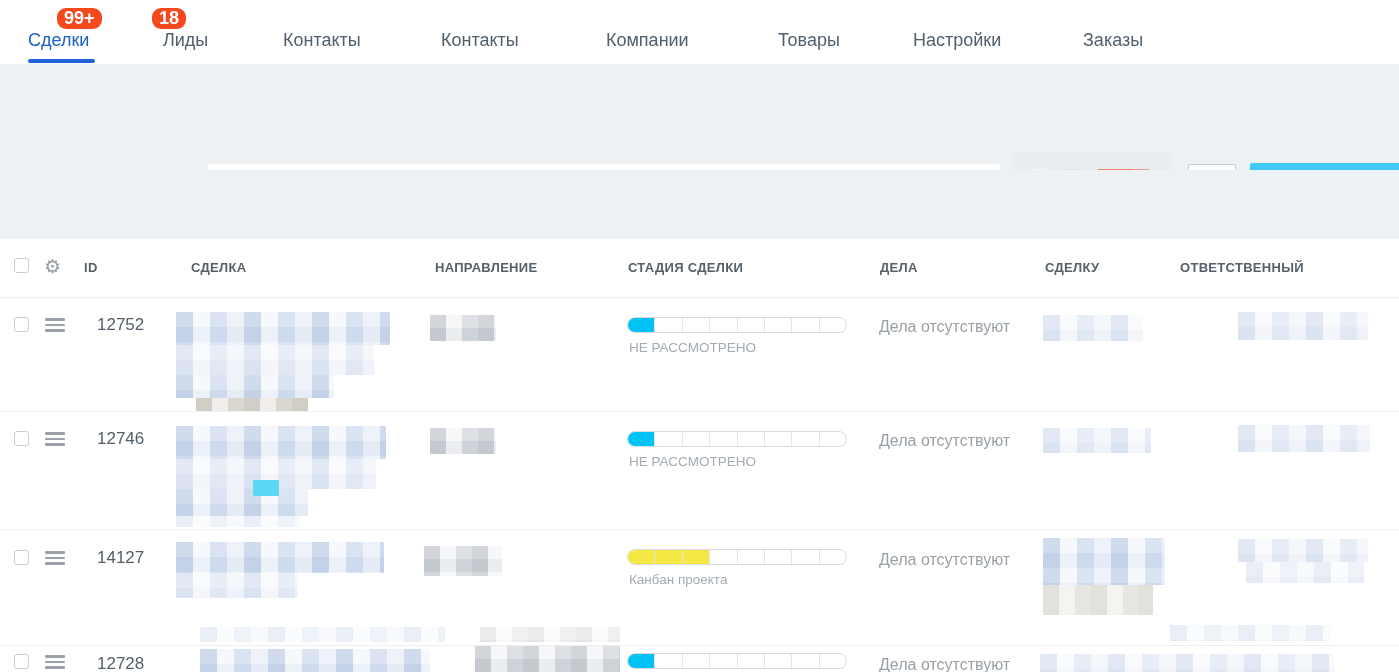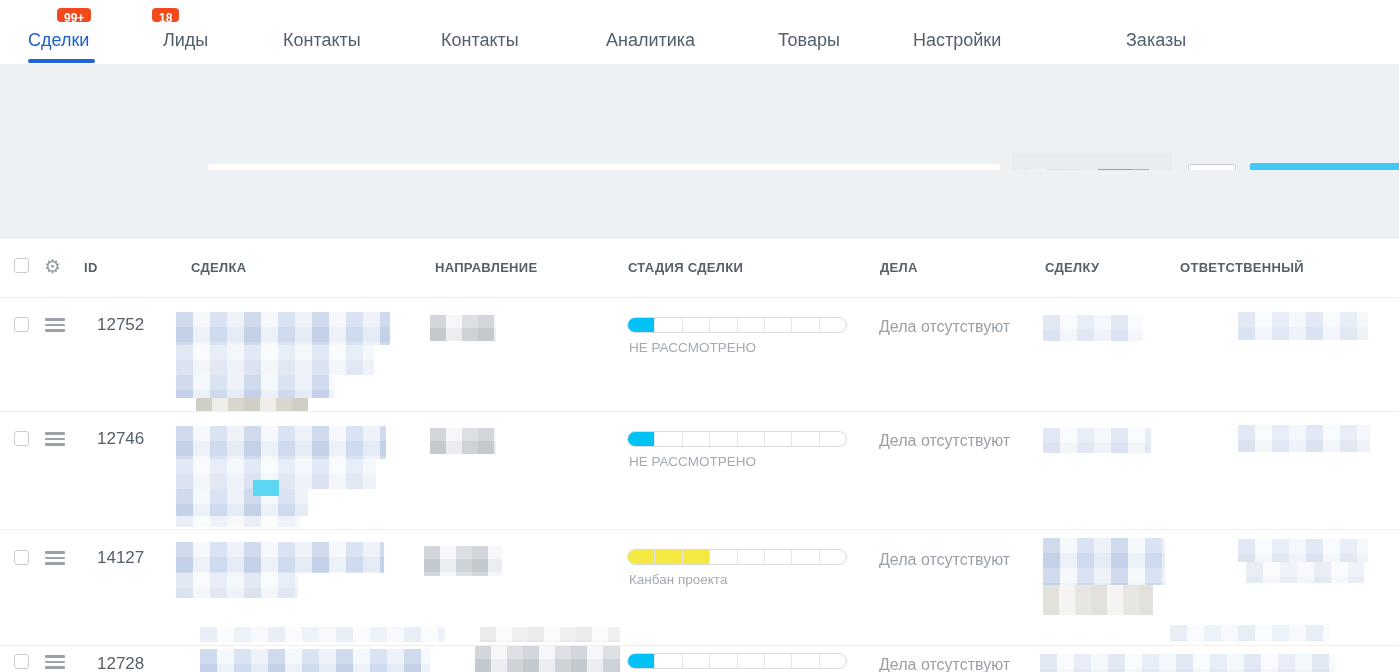--- a/index.html
+++ b/index.html
@@ -4,22 +4,22 @@
 <style>
   *{box-sizing:border-box;margin:0;padding:0}
   html,body{width:1399px;height:672px;overflow:hidden}
   body{font-family:"Liberation Sans",sans-serif;background:#fff;position:relative;color:#535c69}
 
   
   .topnav{position:absolute;left:0;top:0;width:1399px;height:64px;background:#fff}
   .nav-item{position:absolute;top:30px;font-size:18px;color:#525f6d;cursor:pointer;white-space:nowrap}
   .nav-item.active{color:#1c61c9}
   .nav-underline{position:absolute;left:28px;top:59px;width:67px;height:4px;background:#1e64d8;border-radius:2px}
-  .badge{position:absolute;top:8px;height:14px;border-radius:4px;background:#f3491d;color:#fff;
-         font-size:12px;font-weight:bold;line-height:21px;text-align:center;padding:0 7px}
+  .badge{position:absolute;top:8px;height:21px;border-radius:9px;background:#f3491d;color:#fff;
+         font-size:18px;font-weight:bold;line-height:21px;text-align:center;padding:0 7px}
 
   
   .titleband{position:absolute;left:0;top:64px;width:1399px;height:106px;background:#edf1f4}
   .page-title{position:absolute;left:10px;top:103px;font-size:34px;font-weight:300;color:#525b66}
   .star{position:absolute;left:132px;top:106px;font-size:26px;color:#bcc2c9;cursor:pointer}
   .searchbox{position:absolute;left:208px;top:100px;width:792px;height:46px;background:#fff;border-radius:2px}
   .chip{position:absolute;left:11px;top:6px;height:34px;background:#b8e6f8;border-radius:2px;
         display:flex;align-items:center;padding:0 10px 0 14px;font-size:16px;color:#414a56;cursor:pointer}
   .chip .chip-x{margin-left:16px;color:#74aec9;font-size:15px;cursor:pointer}
   .search-ph{position:absolute;left:300px;top:13px;font-size:16px;color:#a9b0b8}
@@ -76,24 +76,24 @@
 <body>
 
 <nav class="topnav">
   <div class="nav-item active" style="left:28px"><span>Сделки</span></div>
   <span class="badge" style="left:57px">99+</span>
   <div class="nav-underline"></div>
   <div class="nav-item" style="left:163px"><span>Лиды</span></div>
   <span class="badge" style="left:152px">18</span>
   <div class="nav-item" style="left:283px"><span>Контакты</span></div>
   <div class="nav-item" style="left:441px"><span>Контакты</span></div>
-  <div class="nav-item" style="left:606px"><span>Аналитика</span></div>
+  <div class="nav-item" style="left:606px"><span>Компании</span></div>
   <div class="nav-item" style="left:778px"><span>Товары</span></div>
   <div class="nav-item" style="left:913px"><span>Настройки</span></div>
-  <div class="nav-item" style="left:1126px"><span>Заказы</span></div>
+  <div class="nav-item" style="left:1083px"><span>Заказы</span></div>
 </nav>
 
 <header class="titleband">
   <h1 class="page-title">Сделки</h1>
   <span class="star">☆</span>
 
   <div class="searchbox">
     <div class="chip">
       <span>Дата начала: 01.01.202…</span>
       <span class="chip-x">×</span>

